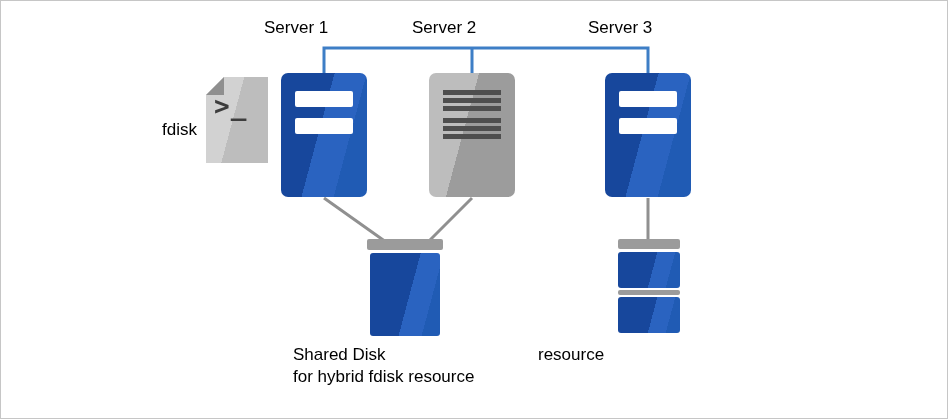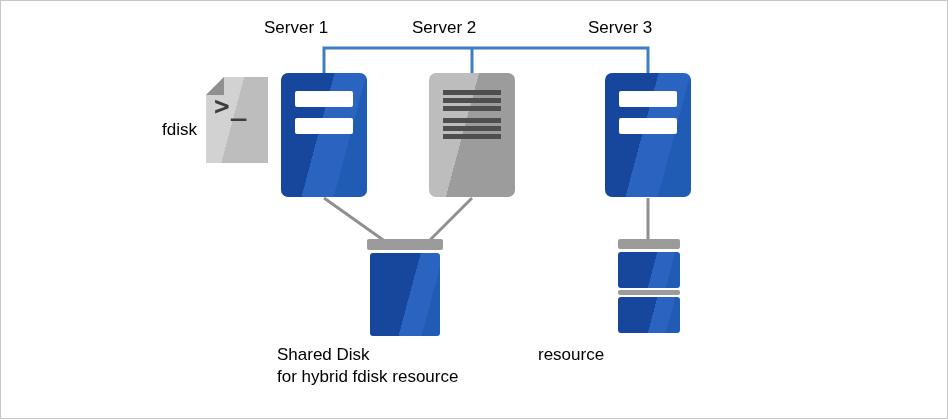--- a/index.html
+++ b/index.html
@@ -110,21 +110,21 @@
   </div>
 
   <div class="disk-cap" style="left:366px;top:238px;width:76px;height:11px;"></div>
   <div class="disk-body" style="left:369px;top:252px;width:70px;height:83px;"></div>
 
   <div class="disk-cap" style="left:617px;top:238px;width:62px;height:10px;"></div>
   <div class="disk-body" style="left:617px;top:251px;width:62px;height:36px;"></div>
   <div class="disk-cap" style="left:617px;top:289px;width:62px;height:5px;"></div>
   <div class="disk-body" style="left:617px;top:296px;width:62px;height:36px;"></div>
 
-  <div class="label caption" style="left:276px;top:343px;width:220px;">
+  <div class="label caption" style="left:292px;top:343px;width:220px;">
     <div>Shared Disk</div>
     <div>for hybrid fdisk resource</div>
   </div>
   <div class="label caption" style="left:537px;top:343px;width:220px;">
     <div>resource</div>
   </div>
 
 </div>
 
 </body></html>

